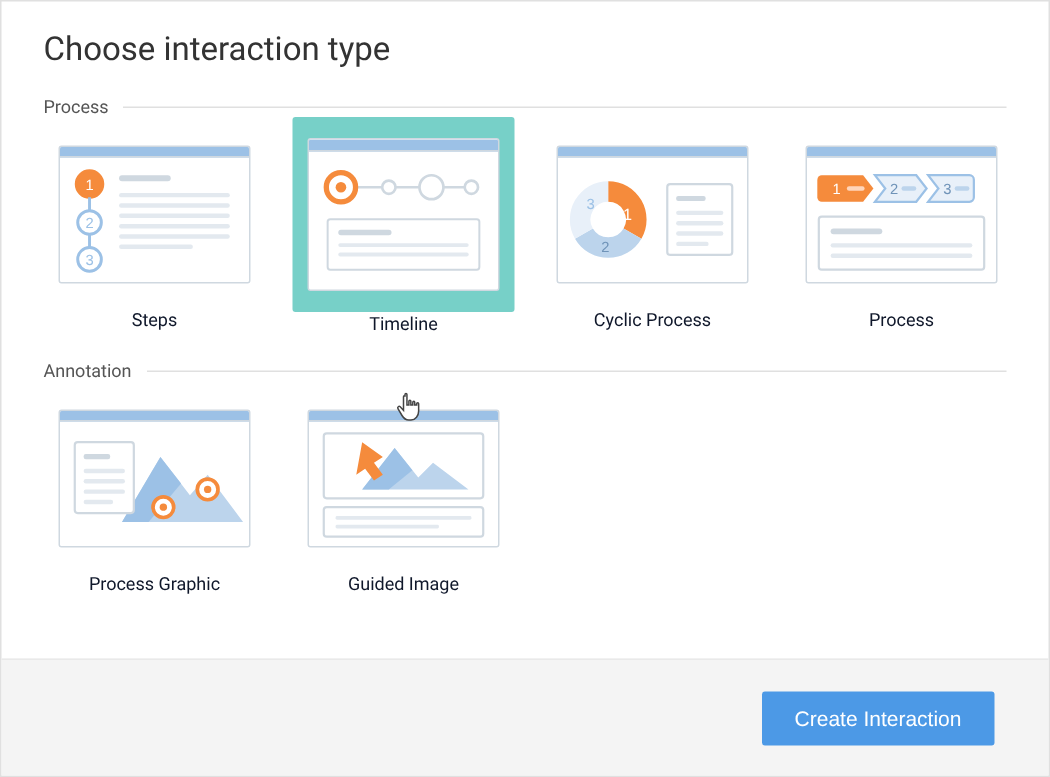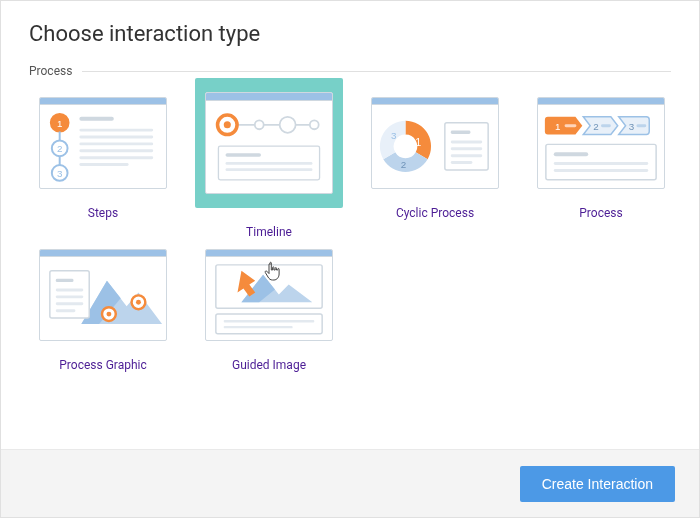--- a/index.html
+++ b/index.html
@@ -88,36 +88,36 @@
     height: 8px;
     background: #9cc1e6;
     border-bottom: 1px solid #cfd8e0;
   }
   .card-body {
     flex: 1;
     position: relative;
   }
   .option-label {
     font-size: 12px;
-    color: #4c1d95;
+    color: #0f172a;
     margin-top: 8px;
     text-align: left;
   }
   .option.selected .option-label {
     position: relative;
-    top: 19px;
+    top: 3px;
   }
   .footer {
-    height: 68px;
+    height: 78px;
     background: #f4f4f4;
     border-top: 1px solid #e9e9e9;
     display: flex;
     align-items: center;
     justify-content: flex-end;
-    padding: 0 24px;
+    padding: 0 36px;
   }
   .create-btn {
     background: #4c99e6;
     color: #fff;
     border: none;
     font-size: 14px;
     padding: 10px 22px;
     border-radius: 2px;
     cursor: pointer;
   }
@@ -241,20 +241,24 @@
                 <rect x="16" y="58" width="96" height="3" rx="1.5" fill="#e3e9ef"></rect>
                 <rect x="16" y="65" width="96" height="3" rx="1.5" fill="#e3e9ef"></rect>
               </svg>
             </div>
           </div>
         </div>
         <div class="option-label">Process</div>
       </div>
     </div>
 
+    <div class="section-label">
+      <span>Annotation</span>
+      <div class="line"></div>
+    </div>
 
     <div class="grid">
 
       <div class="option">
         <div class="card-wrap">
           <div class="card">
             <div class="card-top"></div>
             <div class="card-body">
               <svg viewBox="0 0 128 84" width="100%" height="100%">
                 <path d="M42 68 L68 24 L88 50 L100 36 L124 68 Z" fill="#bcd4ec"></path>

